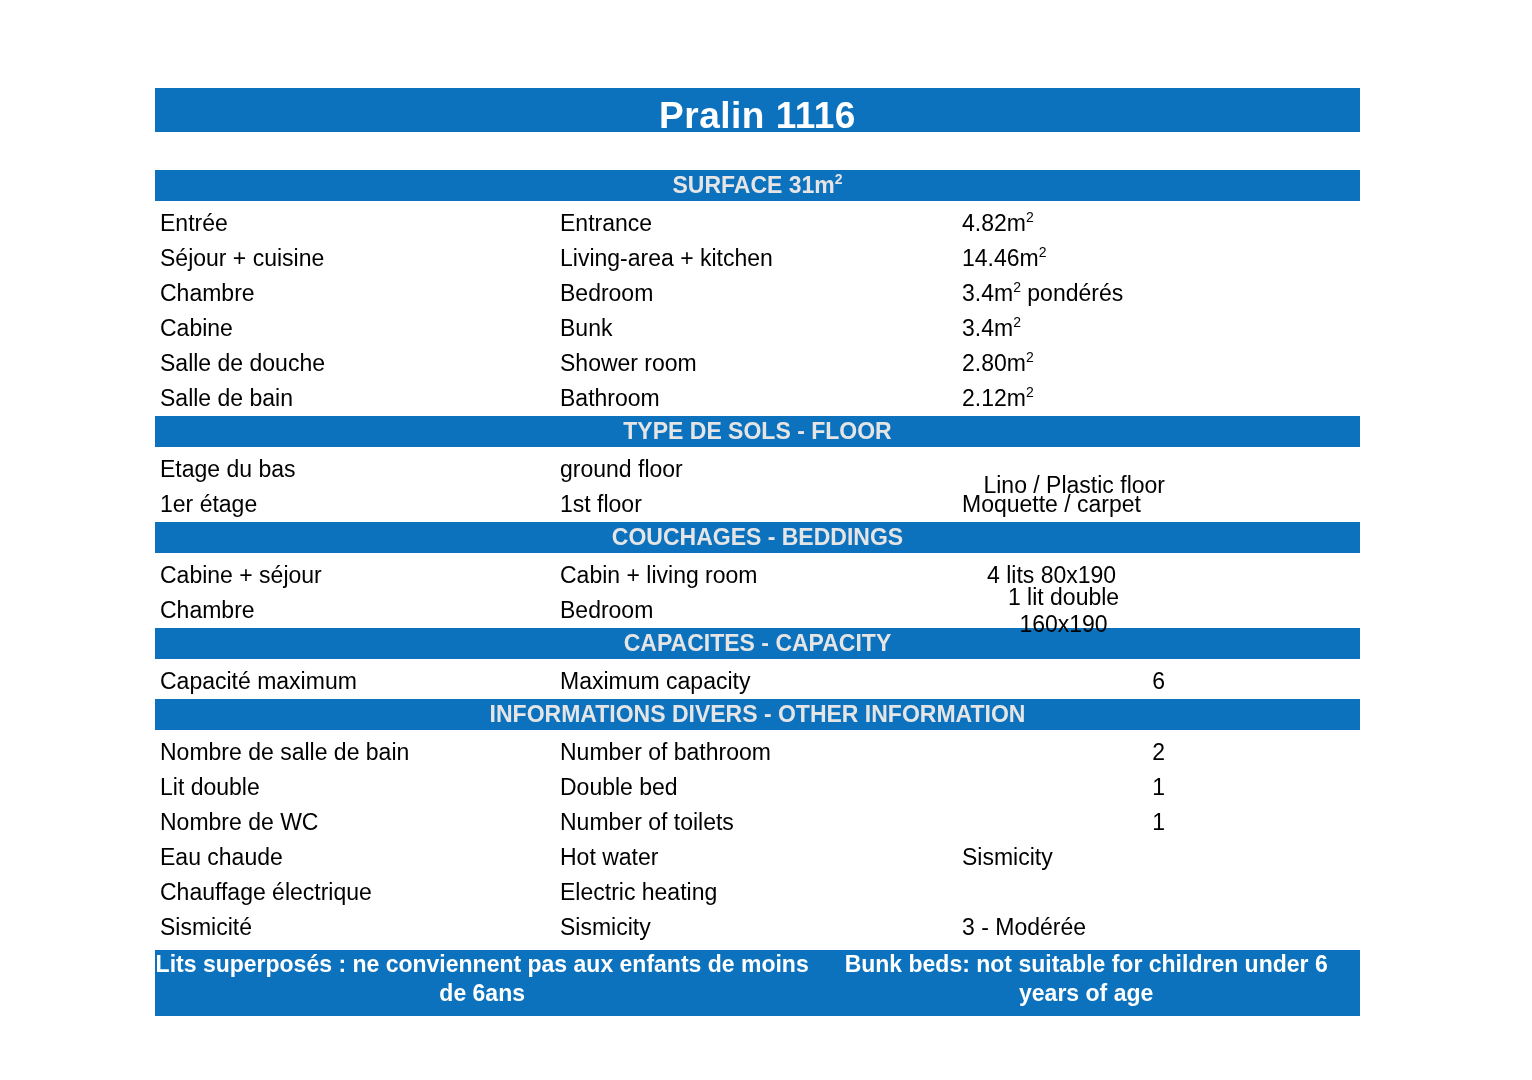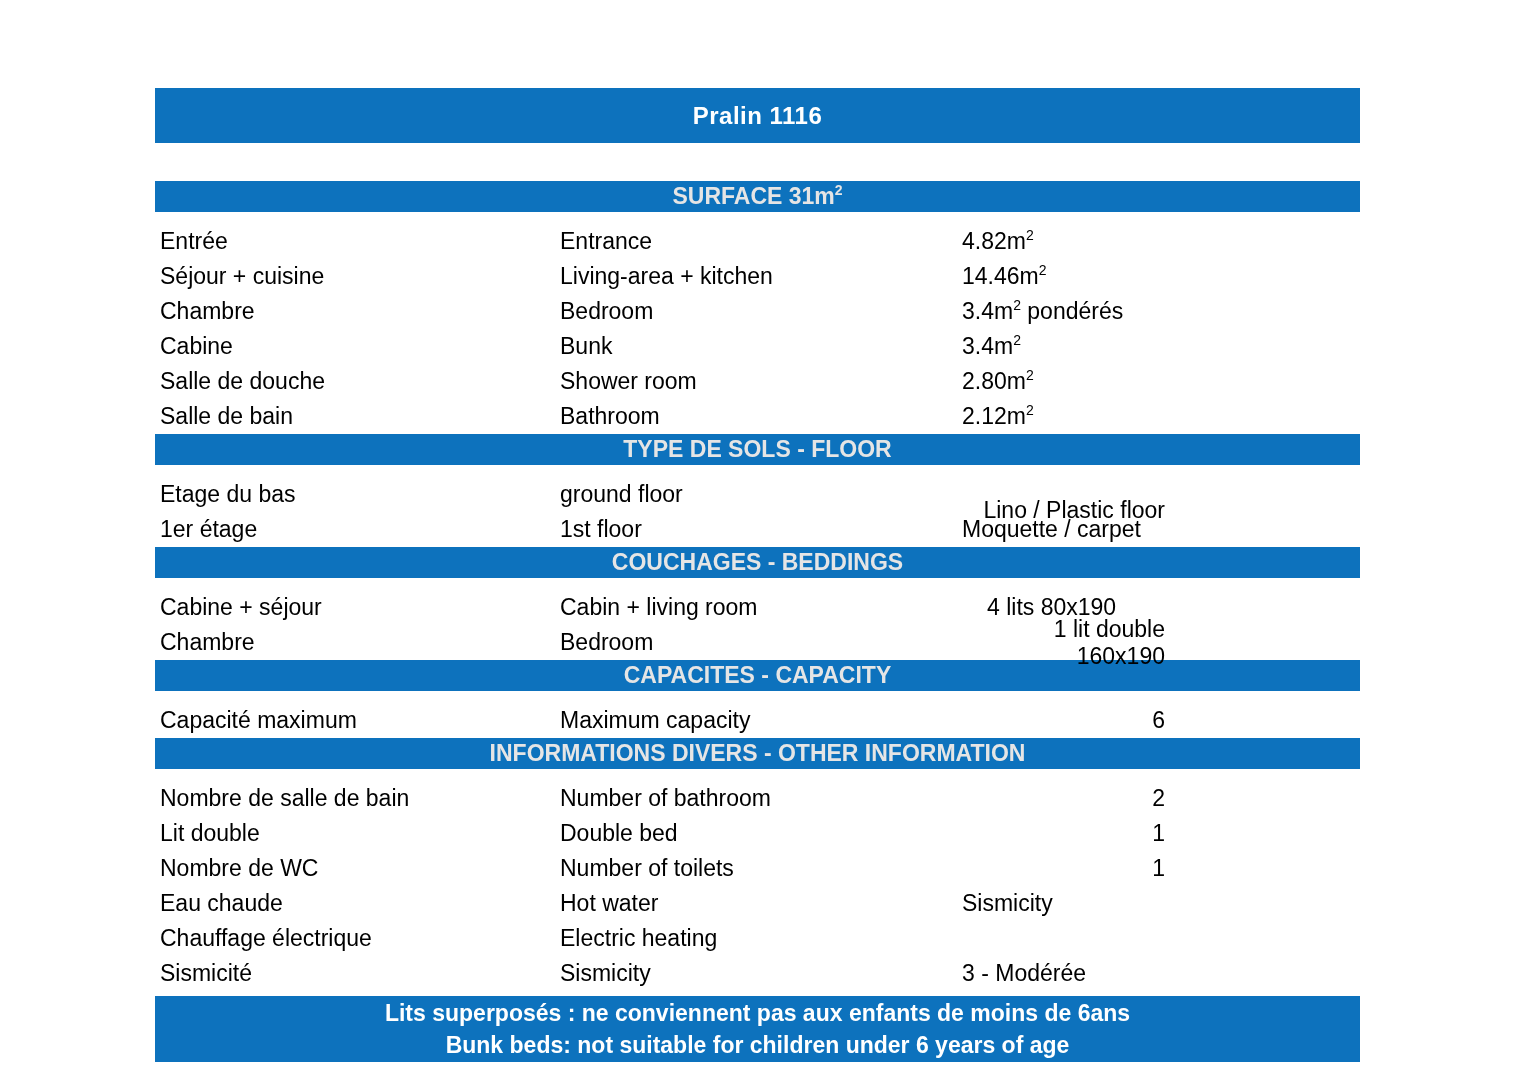--- a/index.html
+++ b/index.html
@@ -11,40 +11,40 @@
     color: #000000;
     position: relative;
     overflow: hidden;
   }
   .sheet {
     position: absolute;
     left: 155px; top: 88px;
     width: 1205px;
   }
   .title-bar {
-    height: 55px;
+    height: 44px;
     background: #0d72bd;
     color: #ffffff;
-    font-size: 24px;
+    font-size: 37px;
     font-weight: bold;
     text-align: center;
     line-height: 55px;
     margin-bottom: 38px;
     letter-spacing: 0.5px;
   }
   .section-header {
     height: 31px;
     background: #0d72bd;
     color: #e5e5e5;
     font-size: 23px;
     font-weight: bold;
     text-align: center;
     line-height: 31px;
   }
-  .section-body { padding-top: 12px; }
+  .section-body { padding-top: 5px; }
   .row {
     display: flex;
     height: 35px;
     align-items: center;
     font-size: 23px;
   }
   .cell-fr { width: 405px; padding-left: 5px; flex: none; }
   .cell-en { width: 402px; flex: none; }
   .cell-val { width: 203px; flex: none; }
   sup.sq {
@@ -56,21 +56,21 @@
   sup.sq:empty { display: none; }
   .footer-bar {
     margin-top: 5px;
     height: 66px;
     background: #0d72bd;
     color: #ffffff;
     font-size: 23px;
     font-weight: bold;
     text-align: center;
     display: flex;
-    flex-direction: column;
+    flex-direction: row;
     justify-content: center;
     gap: 3px;
   }
   .footer-line { line-height: 29px; }
 </style>
 </head>
 <body>
 
 <div class="sheet">
 
@@ -140,21 +140,21 @@
     <div class="section-body">
   <div class="row">
     <div class="cell-fr">Cabine + séjour</div>
     <div class="cell-en">Cabin + living room</div>
     <div class="cell-val" style="text-align: left; margin-left: 25px;"><span>4 lits 80x190</span><span></span></div>
   </div>
 
   <div class="row">
     <div class="cell-fr">Chambre</div>
     <div class="cell-en">Bedroom</div>
-    <div class="cell-val" style="text-align: right;"><span>1 lit double 160x190</span><span></span></div>
+    <div class="cell-val" style="text-align: center;"><span>1 lit double 160x190</span><span></span></div>
   </div>
 </div>
   </div>
 
   <div class="section">
     <div class="section-header"><span>CAPACITES - CAPACITY</span></div>
     <div class="section-body">
   <div class="row">
     <div class="cell-fr">Capacité maximum</div>
     <div class="cell-en">Maximum capacity</div>

